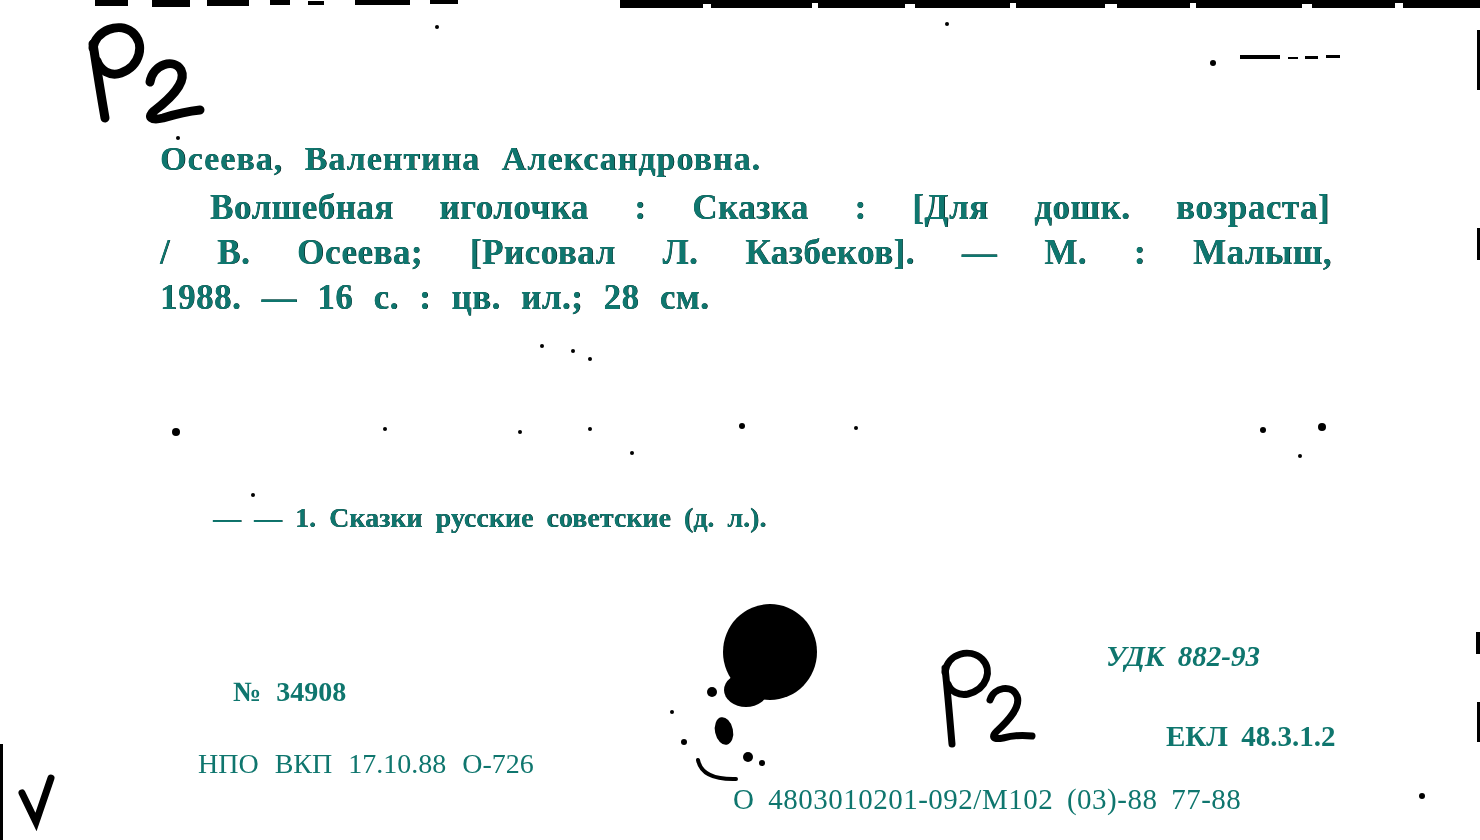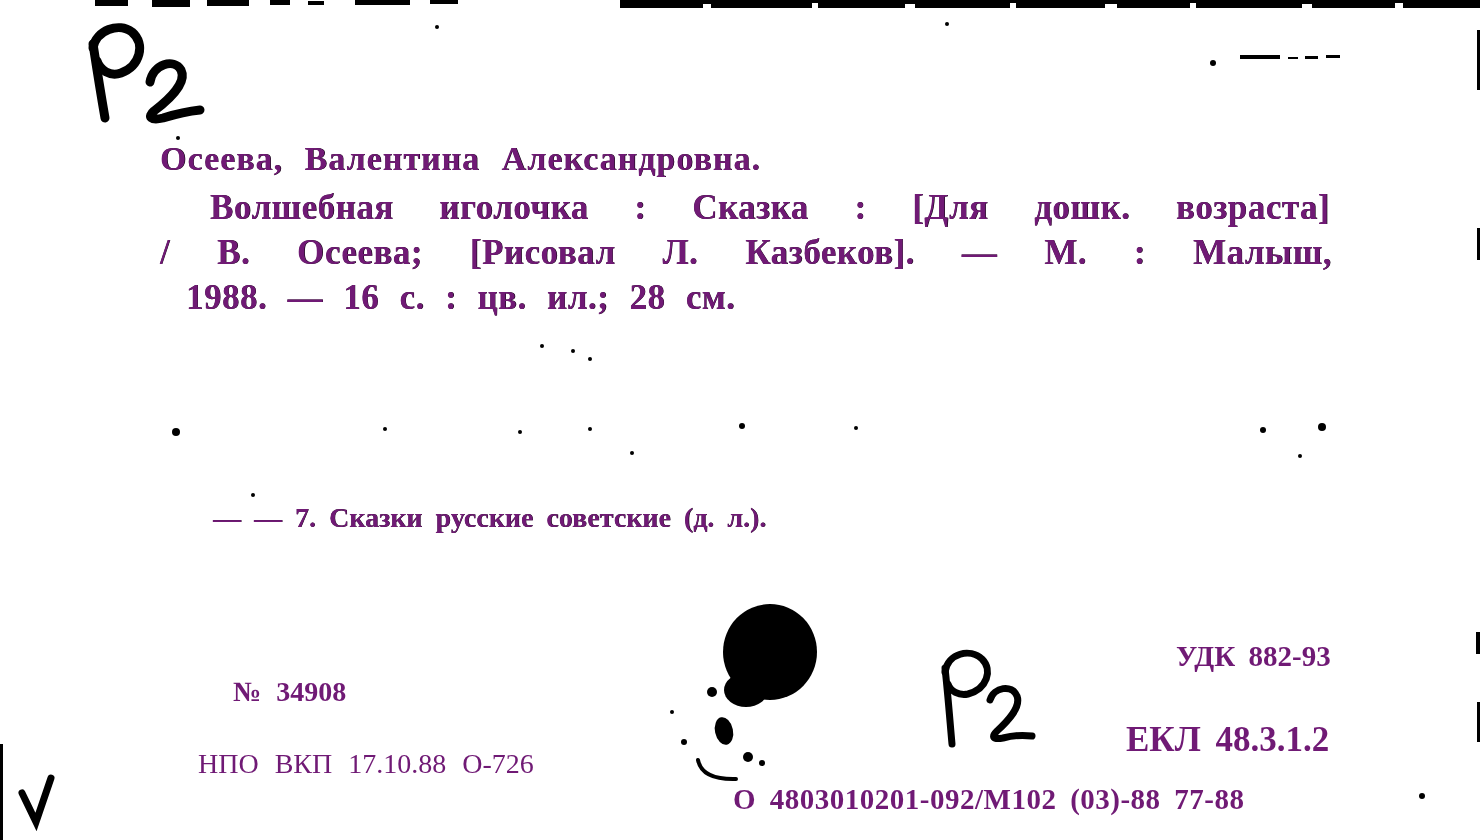--- a/index.html
+++ b/index.html
@@ -1,56 +1,56 @@
 <!DOCTYPE html>
 <html><head>
 <meta charset="utf-8">
 <style>
   html,body{margin:0;padding:0;background:#e8e8e8;}
   .page{
     position:relative;width:1480px;height:840px;background:#ffffff;
-    overflow:hidden;font-family:"Liberation Serif","DejaVu Serif",serif;color:#701a75;
+    overflow:hidden;font-family:"Liberation Serif","DejaVu Serif",serif;color:#0f766e;
   }
   .abs{position:absolute;white-space:nowrap;font-weight:bold;}
   .heading{
     top:140px;left:160px;font-size:34px;font-weight:bold;
     letter-spacing:1px;word-spacing:12px;
     text-shadow:0.4px 0 0 #000;
   }
   .bodyline{
     font-size:35px;letter-spacing:0.5px;
     text-shadow:0.35px 0 0 #000;
   }
   .stretch{text-align:justify;text-align-last:justify;white-space:normal;}
   .line1{top:188px;left:210px;width:1120px;}
   .line2{top:233px;left:160px;width:1172px;}
-  .line3{top:278px;left:160px;word-spacing:11px;margin-left:26px;}
+  .line3{top:278px;left:160px;word-spacing:11px;}
   .printrun{top:332px;left:233px;font-size:27px;word-spacing:8px;text-shadow:0.3px 0 0 #000;}
   .subject{top:502px;left:213px;font-size:28px;word-spacing:6px;text-shadow:0.3px 0 0 #000;}
   .stock1{top:676px;left:233px;font-size:28px;font-weight:bold;word-spacing:8px;text-align:right;}
   .stock2{top:712px;left:163px;font-size:28px;font-weight:bold;word-spacing:9px;}
   .stock3{top:748px;left:198px;font-size:28px;font-weight:normal;word-spacing:9px;}
-  .udk{top:640px;left:1176px;font-size:29px;font-weight:bold;word-spacing:6px;}
-  .ekl{top:720px;left:1126px;font-size:35px;font-weight:bold;word-spacing:6px;}
-  .ordercode{top:783px;left:733px;font-size:29px;font-weight:bold;letter-spacing:0.5px;word-spacing:6px;}
+  .udk{top:640px;left:1106px;font-size:29px;font-weight:bold;word-spacing:6px;font-style:italic;}
+  .ekl{top:720px;left:1166px;font-size:29px;font-weight:bold;word-spacing:6px;}
+  .ordercode{top:783px;left:733px;font-size:29px;font-weight:normal;letter-spacing:0.5px;word-spacing:6px;}
   svg.overlay{position:absolute;top:0;left:0;pointer-events:none;}
 </style>
 </head>
 <body>
 
 <div class="page">
 
   <div class="abs heading">Осеева, Валентина Александровна.</div>
 
   <div class="abs bodyline stretch line1">Волшебная иголочка : Сказка : [Для дошк. возраста]</div>
   <div class="abs bodyline stretch line2">/ В. Осеева; [Рисовал Л. Казбеков]. — М. : Малыш,</div>
   <div class="abs bodyline line3">1988. — 16 с. : цв. ил.; 28 см.</div>
 
 
-  <div class="abs subject">— — 7. Сказки русские советские (д. л.).</div>
+  <div class="abs subject">— — 1. Сказки русские советские (д. л.).</div>
 
   <div class="abs stock1">№ 34908</div>
   <div class="abs stock3">НПО ВКП 17.10.88 О-726</div>
 
   <div class="abs udk">УДК 882-93</div>
   <div class="abs ekl">ЕКЛ 48.3.1.2</div>
 
   <div class="abs ordercode">О 4803010201-092/М102 (03)-88 77-88</div>
 
   <svg class="overlay" width="1480" height="840" viewBox="0 0 1480 840">

